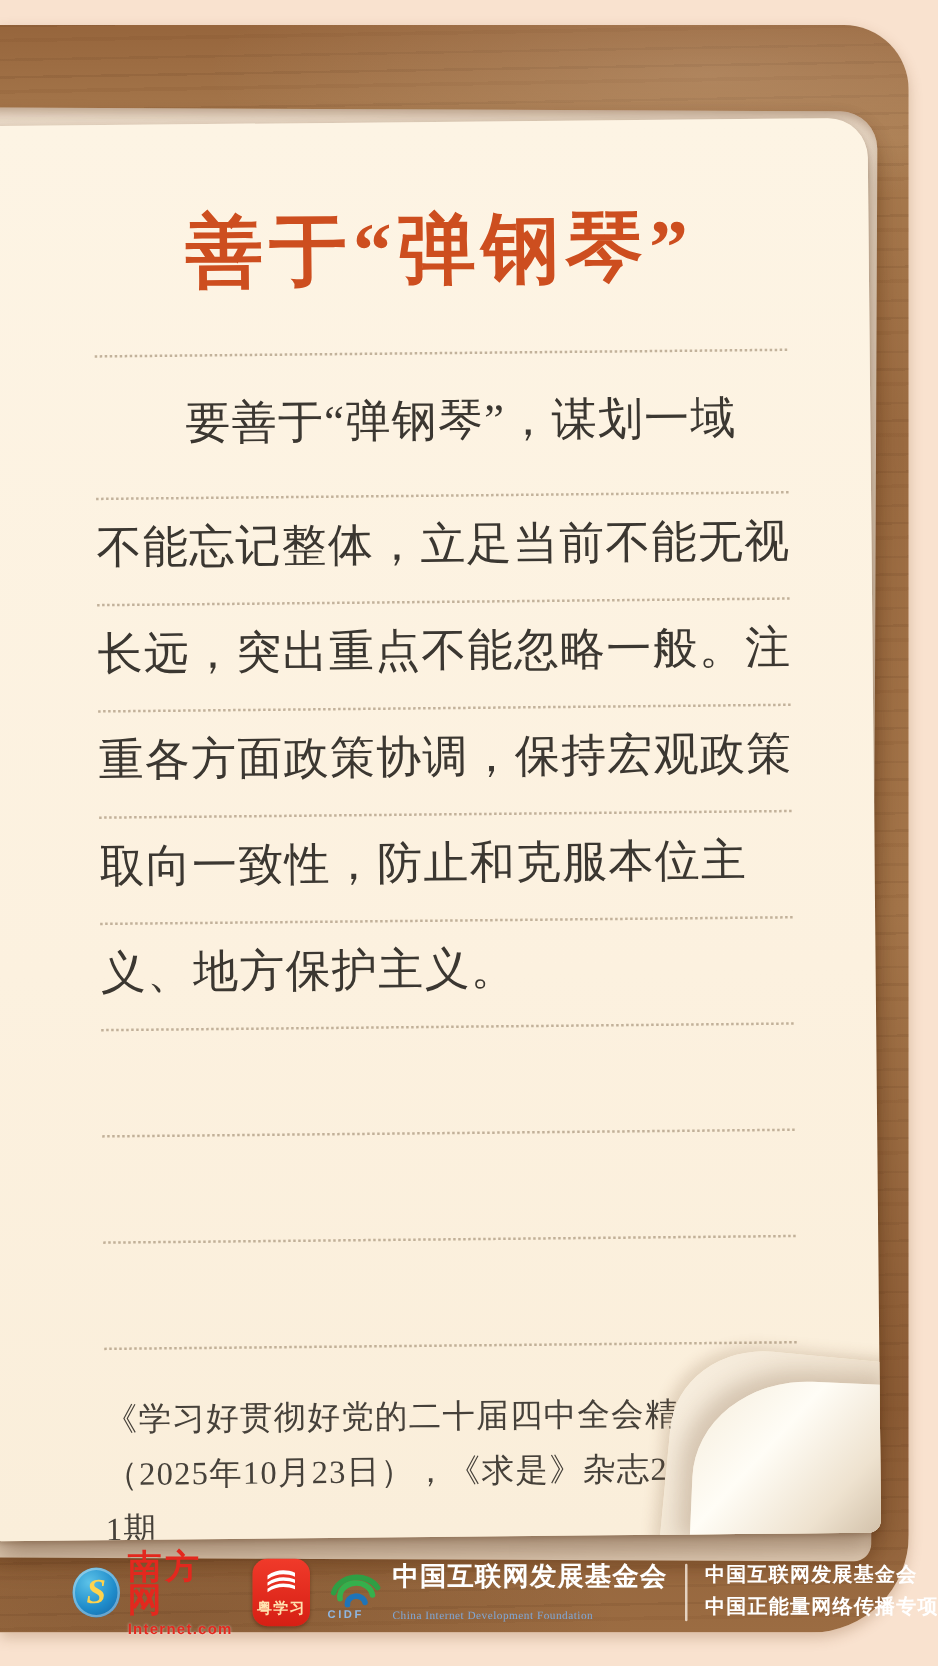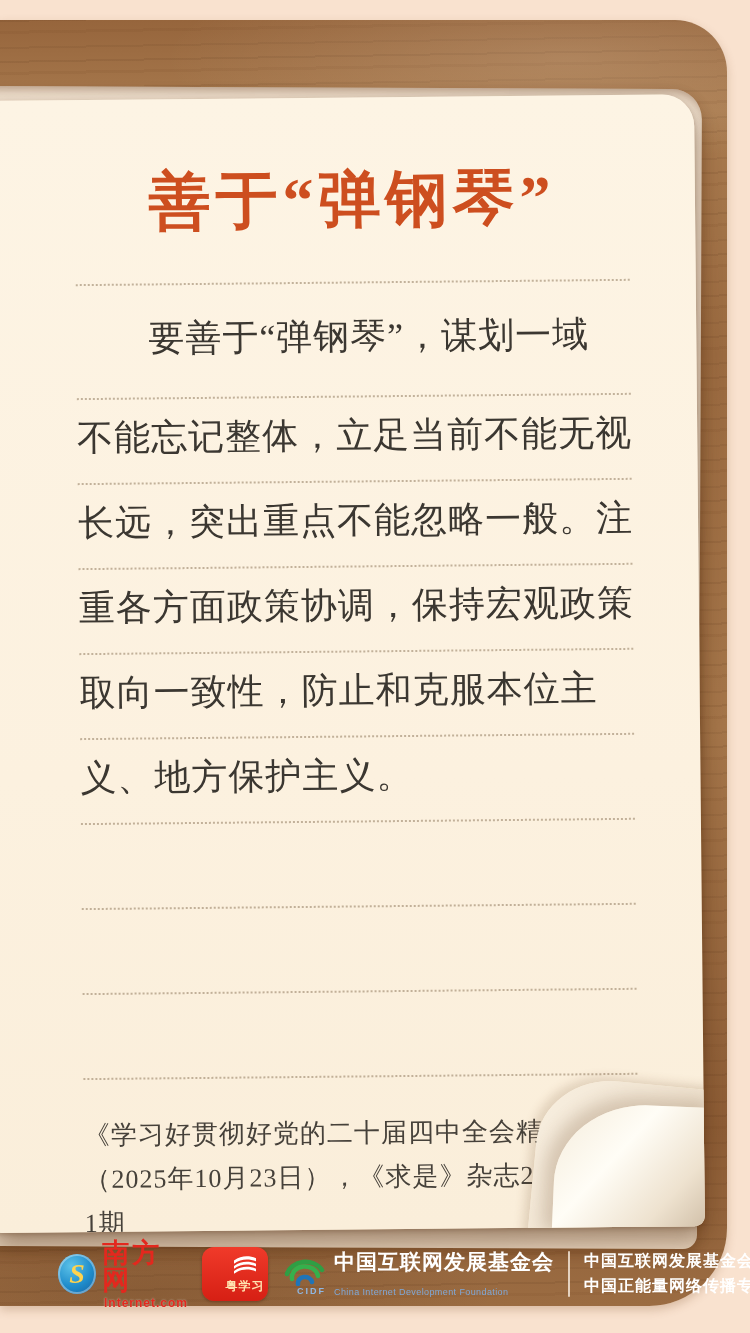--- a/index.html
+++ b/index.html
@@ -92,45 +92,44 @@
   }
   .southern{display:flex;align-items:center;gap:6px;}
   .s-badge{
     width:40px;height:40px;border-radius:50%;
     background:radial-gradient(circle at 35% 30%,#5cc2e8 0%,#1f8ccb 55%,#145e9e 100%);
     display:flex;align-items:center;justify-content:center;
     color:#ffd34d;font-weight:900;font-size:28px;font-style:italic;
     font-family:"Liberation Serif",serif;
     box-shadow:inset 0 0 0 2px rgba(255,255,255,.35);
   }
-  .southern-txt{display:flex;flex-direction:column;align-items:flex-end;line-height:1;}
+  .southern-txt{display:flex;flex-direction:column;align-items:flex-start;line-height:1;}
   .southern-name{
     font-family:"Liberation Serif","DejaVu Serif",serif;
     font-size:27px;font-weight:bold;color:#e3281e;letter-spacing:3px;
   }
   .southern-domain{
     margin-top:3px;font-size:12px;font-weight:bold;color:#e3281e;letter-spacing:1px;
     text-shadow:0 0 2px rgba(255,255,255,.6);
   }
   .yuexuexi{
     width:46px;height:54px;border-radius:12px;flex:0 0 auto;
     background:linear-gradient(180deg,#f03a2a 0%,#d61f14 100%);
     display:flex;flex-direction:column;align-items:center;justify-content:center;gap:2px;
     box-shadow:0 1px 3px rgba(60,20,5,.4);
-    padding-left:20px;
   }
   .yuexuexi svg{width:32px;height:22px;display:block;}
   .yuexuexi-label{font-size:12px;font-weight:bold;color:#ffe3b0;letter-spacing:1px;}
   .cidf{display:flex;align-items:center;gap:8px;}
-  .cidf-icon{display:flex;flex-direction:column;align-items:flex-end;line-height:1;}
+  .cidf-icon{display:flex;flex-direction:column;align-items:flex-start;line-height:1;}
   .cidf-icon svg{width:44px;height:34px;display:block;}
   .cidf-abbr{font-size:9px;font-weight:bold;color:#8fb7e2;letter-spacing:2px;margin-top:1px;}
   .cidf-txt{display:flex;flex-direction:column;line-height:1.1;}
   .cidf-name{font-size:21px;font-weight:bold;color:#ffffff;letter-spacing:1px;white-space:nowrap;}
-  .cidf-sub{font-size:9px;color:#7fa8d8;letter-spacing:.4px;margin-top:15px;white-space:nowrap;}
+  .cidf-sub{font-size:9px;color:#7fa8d8;letter-spacing:.4px;margin-top:15px;white-space:nowrap;font-family:Liberation Serif, serif;}
   .footer-divider{width:2px;height:46px;background:rgba(255,245,235,.75);border-radius:1px;flex:0 0 auto;}
   .support{display:flex;flex-direction:column;justify-content:center;line-height:1.55;}
   .support div{font-size:16px;font-weight:bold;color:#ffffff;letter-spacing:1px;white-space:nowrap;}
 </style>
 </head>
 <body>
 
 <div class="stage">
 
   <div class="wood"></div>

